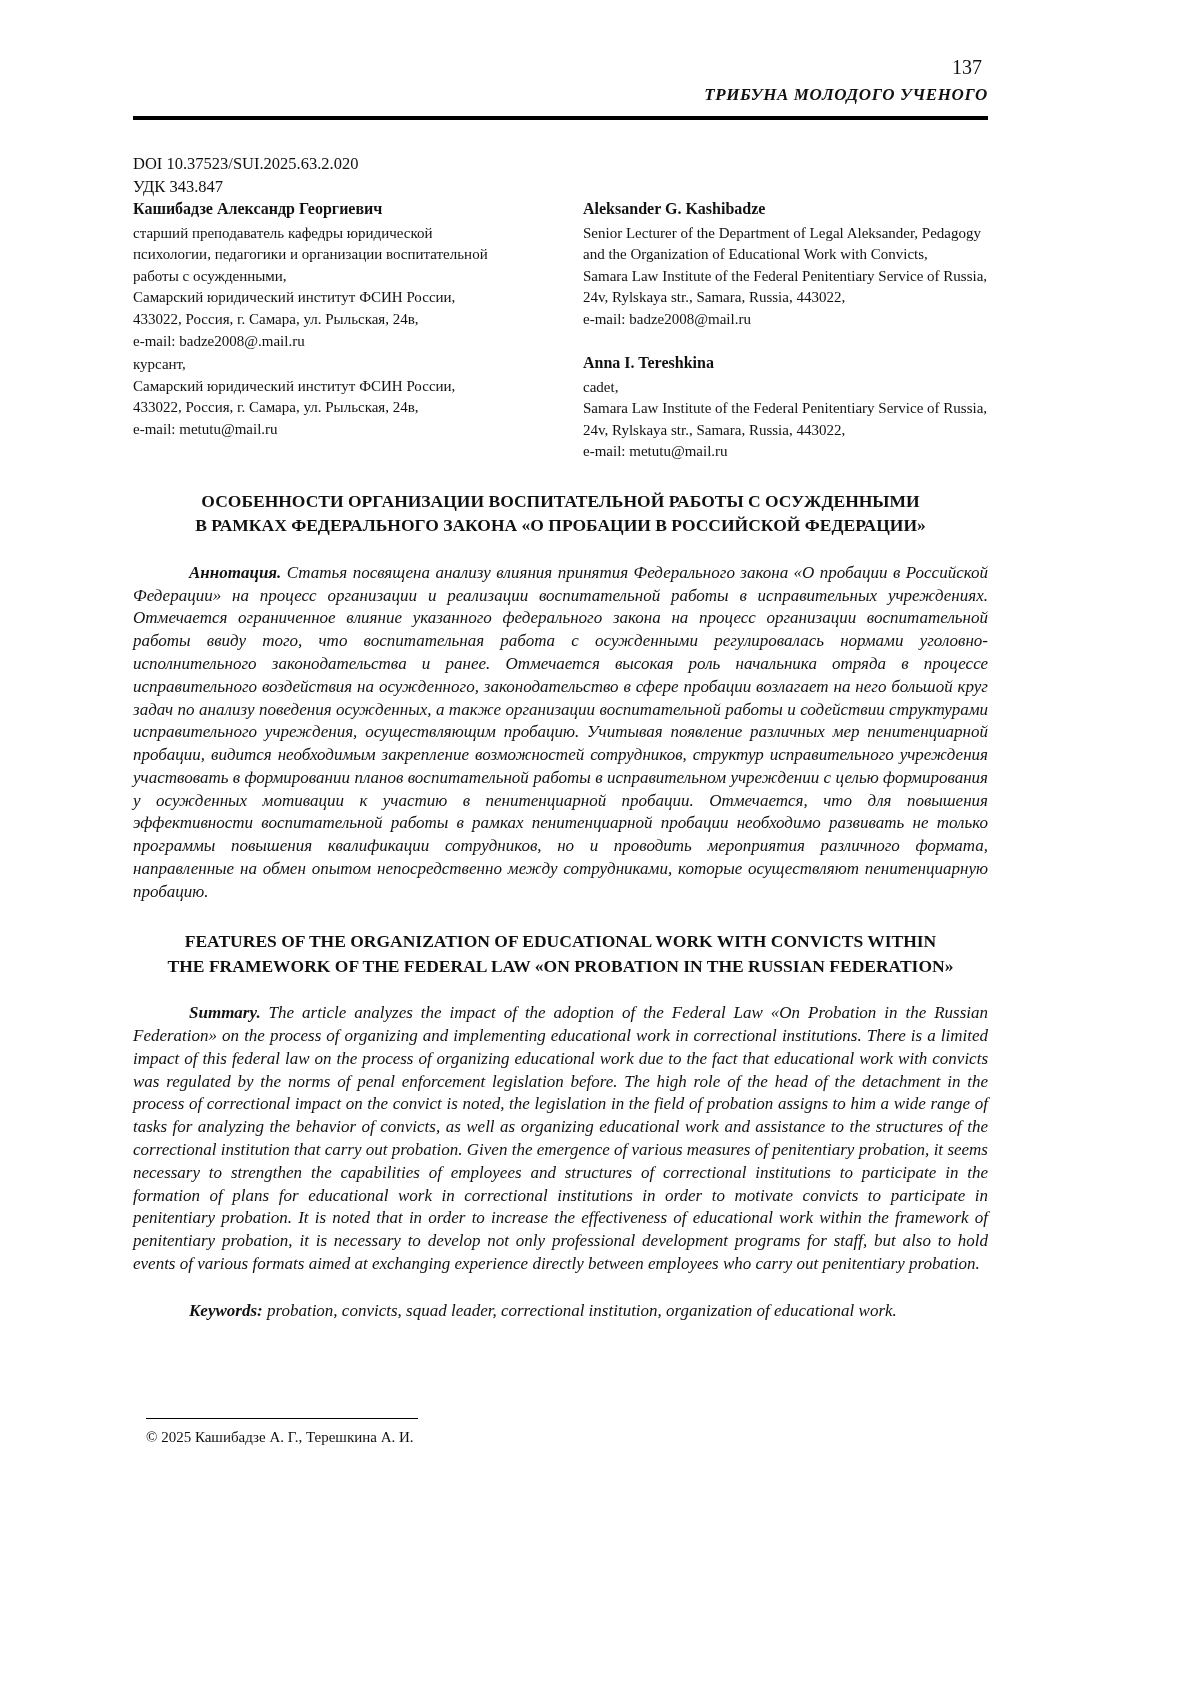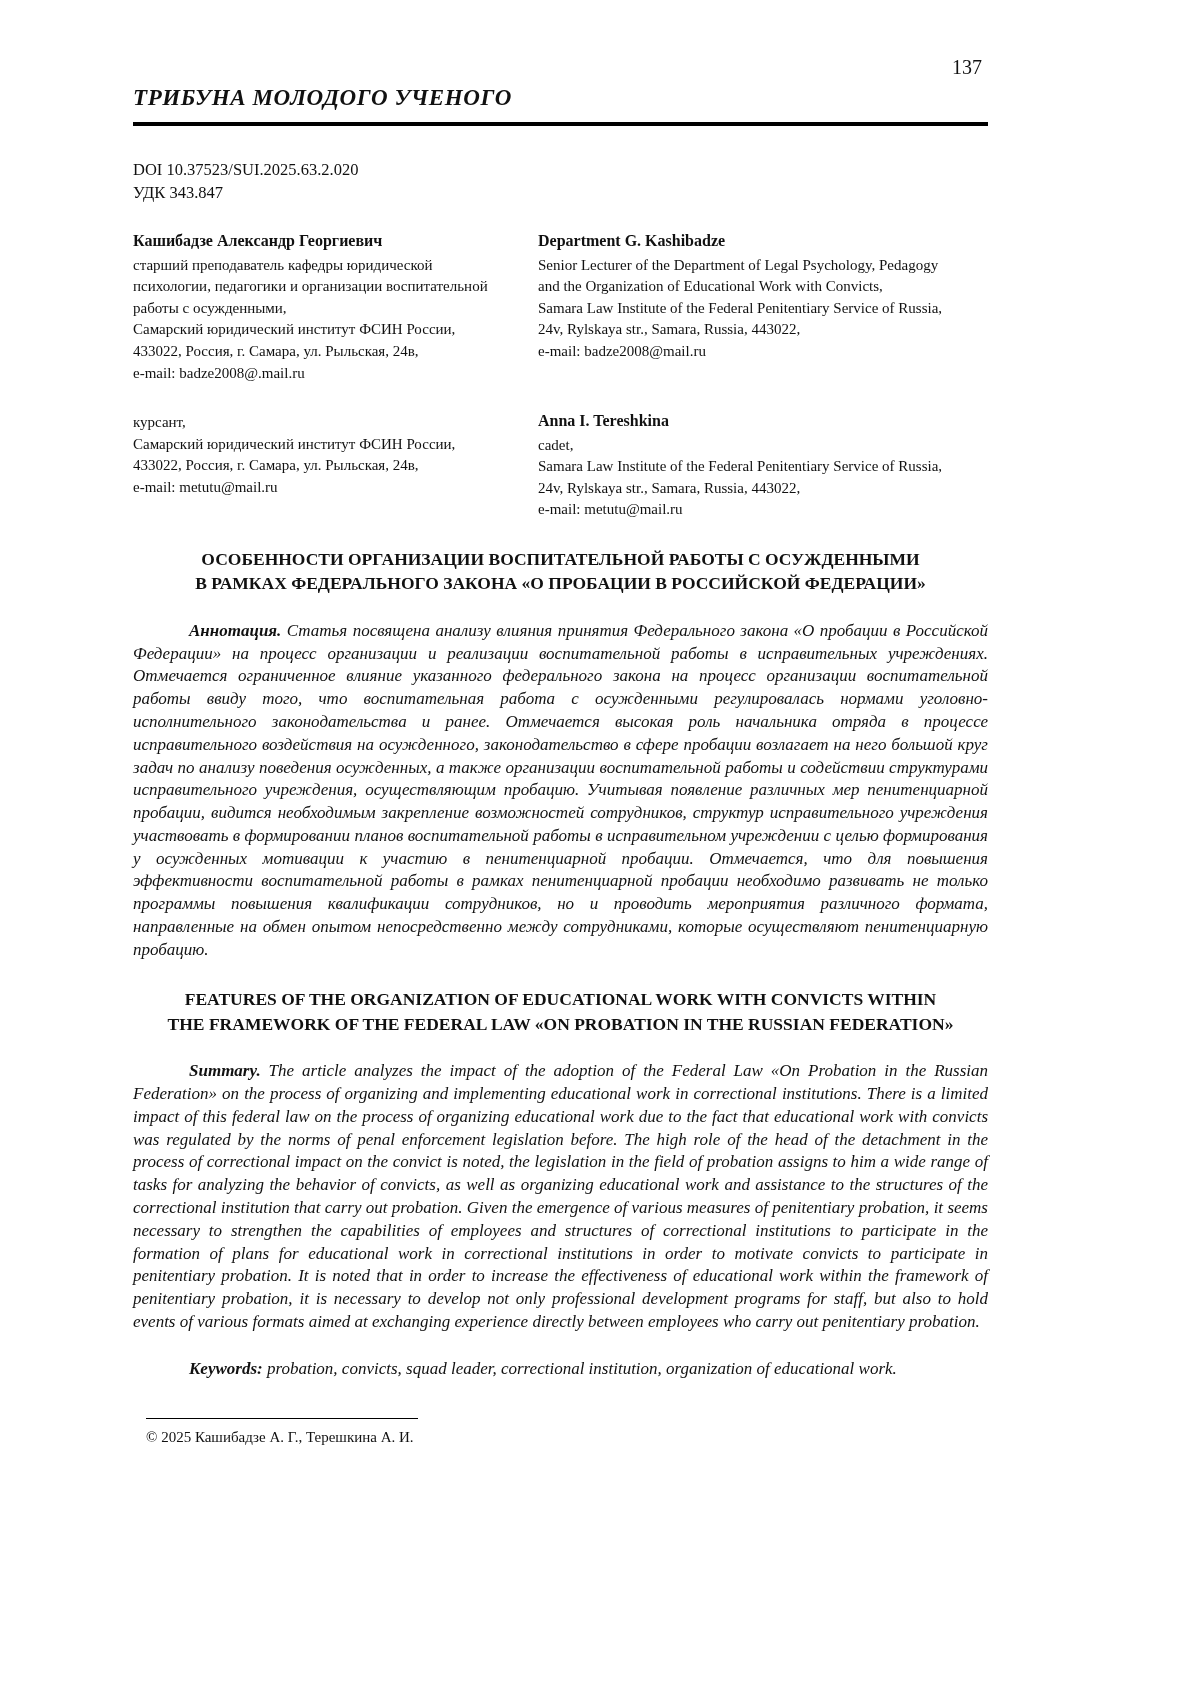--- a/index.html
+++ b/index.html
@@ -13,41 +13,41 @@
     font-family: "Liberation Serif", serif;
     padding: 56px 84px 0 133px;
     overflow: hidden;
   }
   .page-number {
     text-align: right;
     font-size: 20px;
     padding-right: 6px;
   }
   .running-head {
-    text-align: left;
+    text-align: right;
     font-weight: bold;
     font-style: italic;
-    font-size: 23px;
+    font-size: 17px;
     letter-spacing: 0.6px;
     margin-top: 6px;
   }
   .double-rule {
     margin-top: 11px;
     height: 3px;
     border-top: 3px solid #000;
     border-bottom: 1px solid #000;
   }
   .meta {
     margin-top: 32px;
     font-size: 16.5px;
     line-height: 1.4;
   }
   .authors-row {
     display: flex;
-    margin-top: 26px;
+    gap: 45px;
   }
   .col-ru { width: 381px; flex: none; }
   .col-en { margin-left: 24px; flex: 1; }
   .author-name {
     font-weight: bold;
     font-size: 16px;
     line-height: 1.4;
   }
   .author-details {
     font-size: 15px;
@@ -107,22 +107,22 @@
     <div class="col-ru">
       <div class="author-name">Кашибадзе Александр Георгиевич</div>
       <div class="author-details">старший преподаватель кафедры юридической
 психологии, педагогики и организации воспитательной
 работы с осужденными,
 Самарский юридический институт ФСИН России,
 433022, Россия, г. Самара, ул. Рыльская, 24в,
 e-mail: badze2008@.mail.ru</div>
     </div>
     <div class="col-en">
-      <div class="author-name">Department G. Kashibadze</div>
-      <div class="author-details">Senior Lecturer of the Department of Legal Psychology, Pedagogy
+      <div class="author-name">Aleksander G. Kashibadze</div>
+      <div class="author-details">Senior Lecturer of the Department of Legal Aleksander, Pedagogy
 and the Organization of Educational Work with Convicts,
 Samara Law Institute of the Federal Penitentiary Service of Russia,
 24v, Rylskaya str., Samara, Russia, 443022,
 e-mail: badze2008@mail.ru</div>
     </div>
   </div>
 
   <div class="authors-row">
     <div class="col-ru">
       <div class="author-details">курсант,

